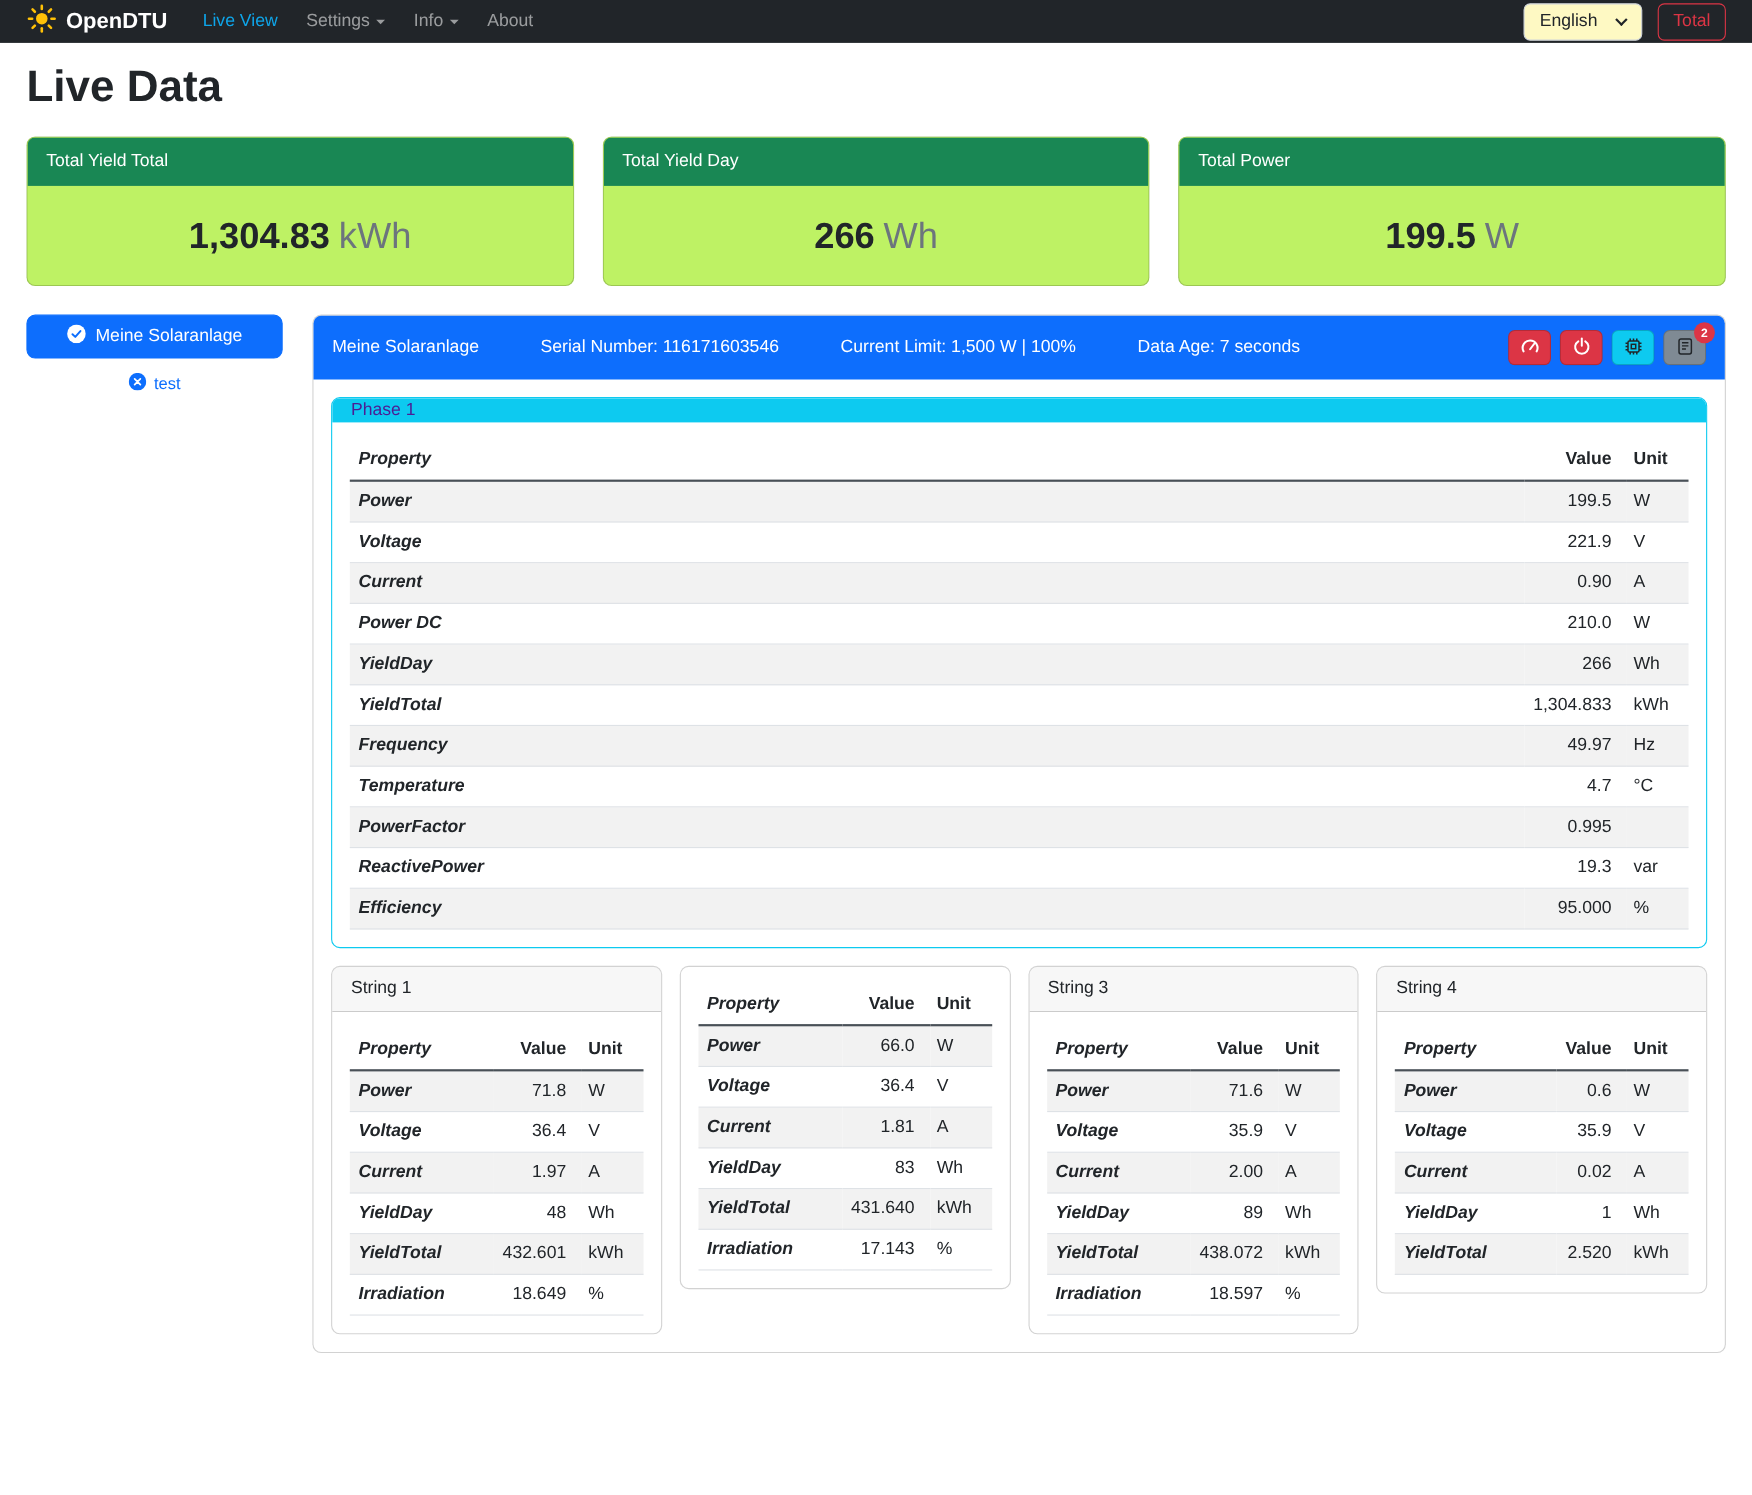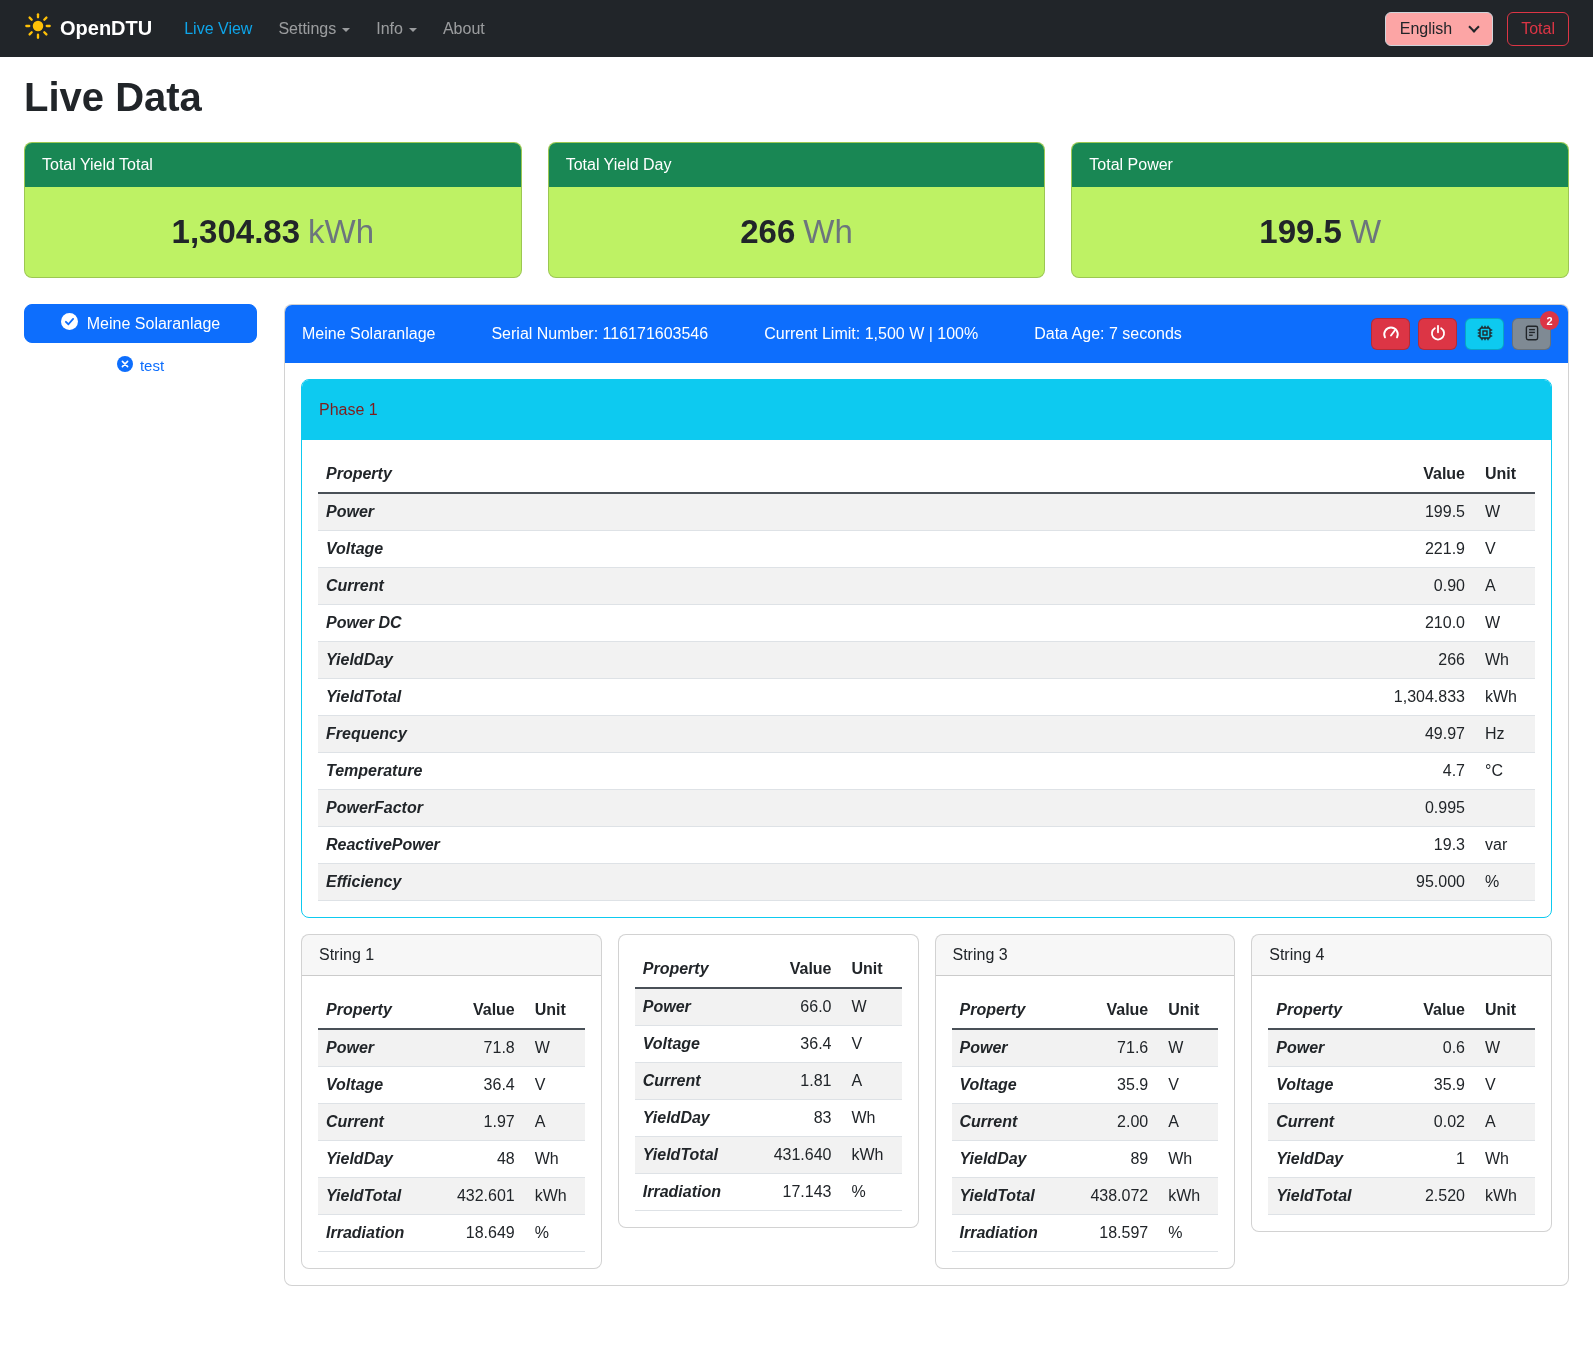--- a/index.html
+++ b/index.html
@@ -1,27 +1,27 @@
 <!DOCTYPE html>
 <html><head>
 <meta charset="utf-8">
 <style>
   * { box-sizing: border-box; margin: 0; padding: 0; }
   html,body { background:#fff; color:#212529; font-family:"Liberation Sans", sans-serif; font-size:16px; }
   .page { width:1593px; min-height:1359px; margin:0 auto; }
 
   
-  .navbar { background:#212529; height:57px; display:flex; align-items:center; padding:0 24px; }
+  .navbar { background:#212529; height:39px; display:flex; align-items:center; padding:0 24px; }
   .brand { display:flex; align-items:center; gap:8px; color:#fff; font-size:20px; font-weight:700; cursor:pointer; }
   .nav-links { display:flex; align-items:center; gap:6px; margin-left:22px; }
   .nav-link { color:rgba(255,255,255,.55); padding:8px 10px; cursor:pointer; white-space:nowrap; }
   .nav-link.active { color:#0ea5e9; }
   .caret { display:inline-block; margin-left:6px; vertical-align:2px; border-left:4px solid transparent; border-right:4px solid transparent; border-top:4px solid currentColor; }
   .nav-right { margin-left:auto; display:flex; align-items:center; gap:14px; }
-  .lang-select { background:#fca5a5; border:1px solid #ced4da; border-radius:6px; padding:7px 14px; display:flex; align-items:center; gap:18px; cursor:pointer; color:#212529; }
+  .lang-select { background:#fef9c3; border:1px solid #ced4da; border-radius:6px; padding:7px 14px; display:flex; align-items:center; gap:18px; cursor:pointer; color:#212529; }
   .chev-down { width:8px; height:8px; border-right:2px solid #212529; border-bottom:2px solid #212529; transform:rotate(45deg); margin-top:-4px; }
   .logout-btn { background:transparent; border:1px solid #dc3545; color:#dc3545; border-radius:6px; padding:7px 13px; font-size:16px; cursor:pointer; font-family:inherit; }
 
   
   .page-title { font-size:40px; font-weight:700; margin:18px 24px 22px; }
 
   
   .summary-row { display:grid; grid-template-columns:repeat(3,1fr); gap:26px; margin:0 24px 26px; }
   .card { border:1px solid rgba(0,0,0,.175); border-radius:8px; overflow:hidden; background:#bef264; }
   .card-header-green { background:#198754; color:#fff; padding:13px 17px; font-size:16px; }
@@ -41,21 +41,21 @@
   .header-actions { margin-left:auto; display:flex; gap:8px; }
   .icon-btn { position:relative; width:39px; height:32px; border-radius:6px; border:1px solid rgba(0,0,0,.18); display:flex; align-items:center; justify-content:center; cursor:pointer; padding:0; }
   .btn-danger { background:#dc3545; }
   .btn-info { background:#0dcaf0; }
   .btn-secondary { background:#7f8a94; }
   .badge { position:absolute; top:-8px; right:-9px; min-width:19px; height:19px; padding:0 4px; background:#dc3545; color:#fff; font-size:11px; font-weight:700; border-radius:10px; display:flex; align-items:center; justify-content:center; }
   .main-body { padding:16px; }
 
   
   .phase-card { border:1px solid #0dcaf0; border-radius:8px; overflow:hidden; }
-  .phase-header { background:#0dcaf0; color:#7f1d1d; padding:21px 17px; font-size:16px; }
+  .phase-header { background:#0dcaf0; color:#4c1d95; padding:2px 17px; font-size:16px; }
   .phase-body { padding:16px; }
 
   
   table.data-table { width:100%; border-collapse:collapse; font-size:16px; }
   .data-table th, .data-table td { padding:9px 8px; text-align:left; }
   .data-table thead th { font-weight:700; border-bottom:2px solid #495057; }
   .data-table tbody tr { border-bottom:1px solid #dee2e6; }
   .data-table tbody tr:nth-child(odd) { background:#f2f2f2; }
   .data-table .property { width:100%; font-weight:700;font-style:italic; }
   .data-table th.property { font-weight:700; }

